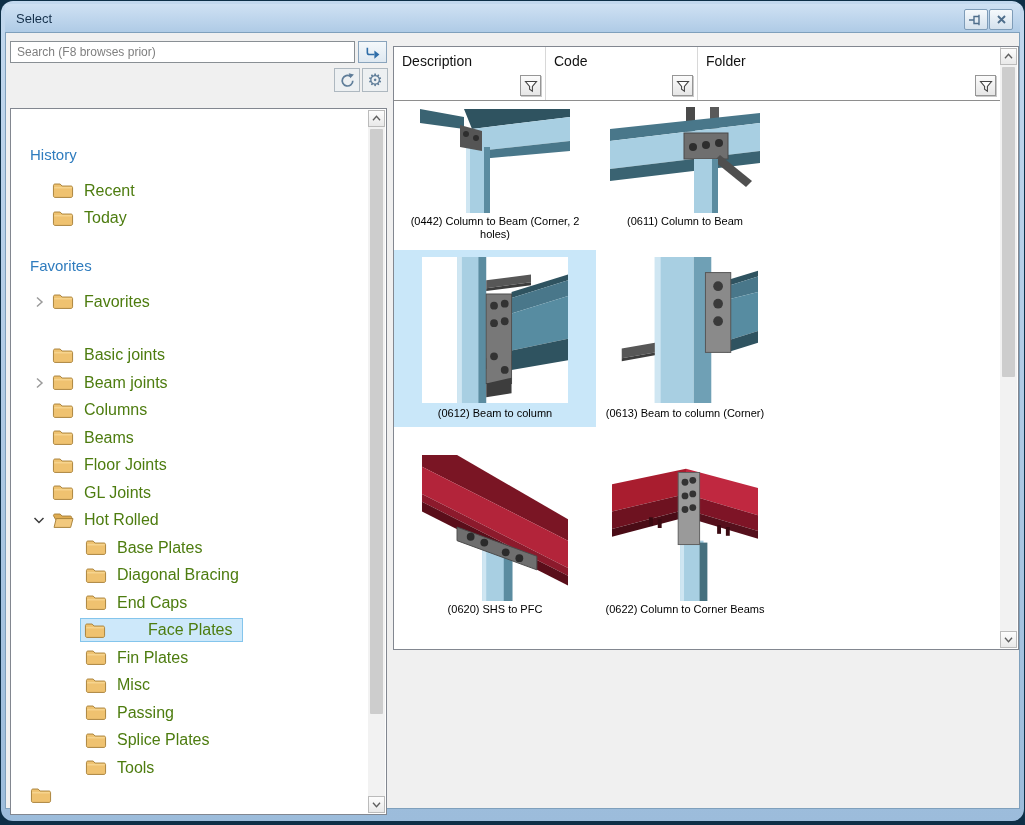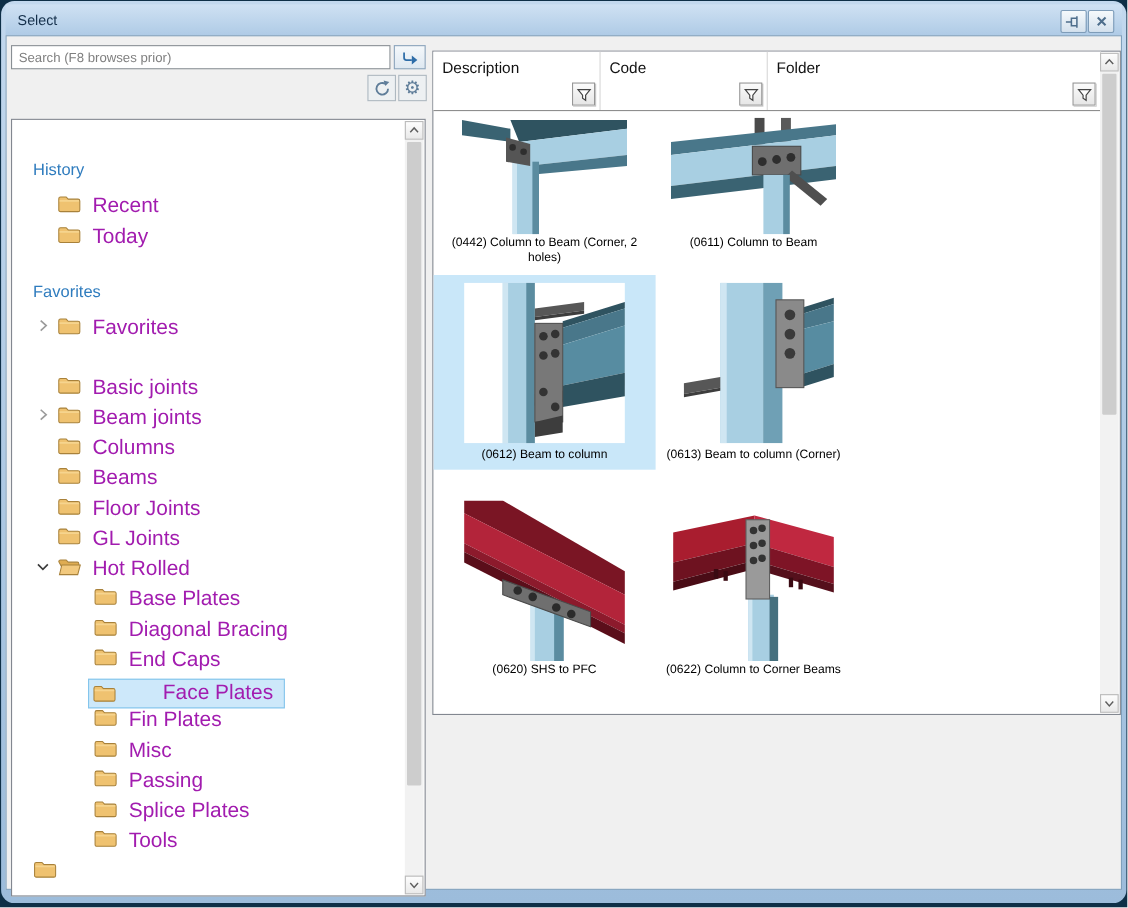--- a/index.html
+++ b/index.html
@@ -24,21 +24,21 @@
   .tool-btn{position:absolute;top:35px;width:26px;height:24px;border:1px solid #AEB8C0;background:#EDF0F2;
             padding:0;display:flex;align-items:center;justify-content:center;}
   .tool-refresh{left:328px;} .tool-gear{left:356px;}
   .gear-glyph{font-family:"DejaVu Sans",sans-serif;font-size:17px;color:#5F7D99;line-height:1;}
 
   .tree-panel{position:absolute;left:4px;top:64px;width:377px;height:707px;background:#FFF;border:1px solid #828790;box-sizing:border-box;margin-top:11px;}
   .treebody{position:absolute;top:1px;left:1px;right:18px;bottom:1px;overflow:hidden;}
   .thead{height:26px;padding-left:18px;font-size:15px;color:#2F7CBE;display:flex;align-items:center;}
   .thead.bold{color:#1D6FC4;font-weight:bold;}
   .sp24{height:20px;} .sp-top{height:31px;} .sp10{height:10px;} .sp18{height:18px;} .sp8{height:8px;}
-  .trow{height:27.5px;display:flex;padding-left:16px;font-size:19px;color:#a21caf;}
+  .trow{height:27.5px;display:flex;align-items:center;padding-left:16px;font-size:16px;color:#4d7c0f;}
   .trow.lvl2{padding-left:49px;}
   .chevslot{width:22px;height:16px;display:inline-flex;align-items:center;justify-content:center;flex:0 0 22px;}
   .fold{width:22px;height:17px;flex:0 0 22px;margin-left:2px;}
   .tlabel{margin-left:10px;white-space:nowrap;}
   .selwrap{display:inline-flex;align-items:center;background:#CDE8FA;border:1px solid #84C5EC;
            padding:2px 10px 2px 2px;margin-left:-3px;gap:32px;}
   .selwrap .fold{margin-left:1px;}
   .vsb{position:absolute;top:1px;right:1px;bottom:1px;width:17px;background:#F2F2F2;}
   .sb-btn{position:absolute;left:0;width:17px;height:17px;background:linear-gradient(180deg,#FDFDFD,#E9E9E9);
           border:1px solid #BBBBBB;box-sizing:border-box;display:flex;align-items:center;justify-content:center;}

